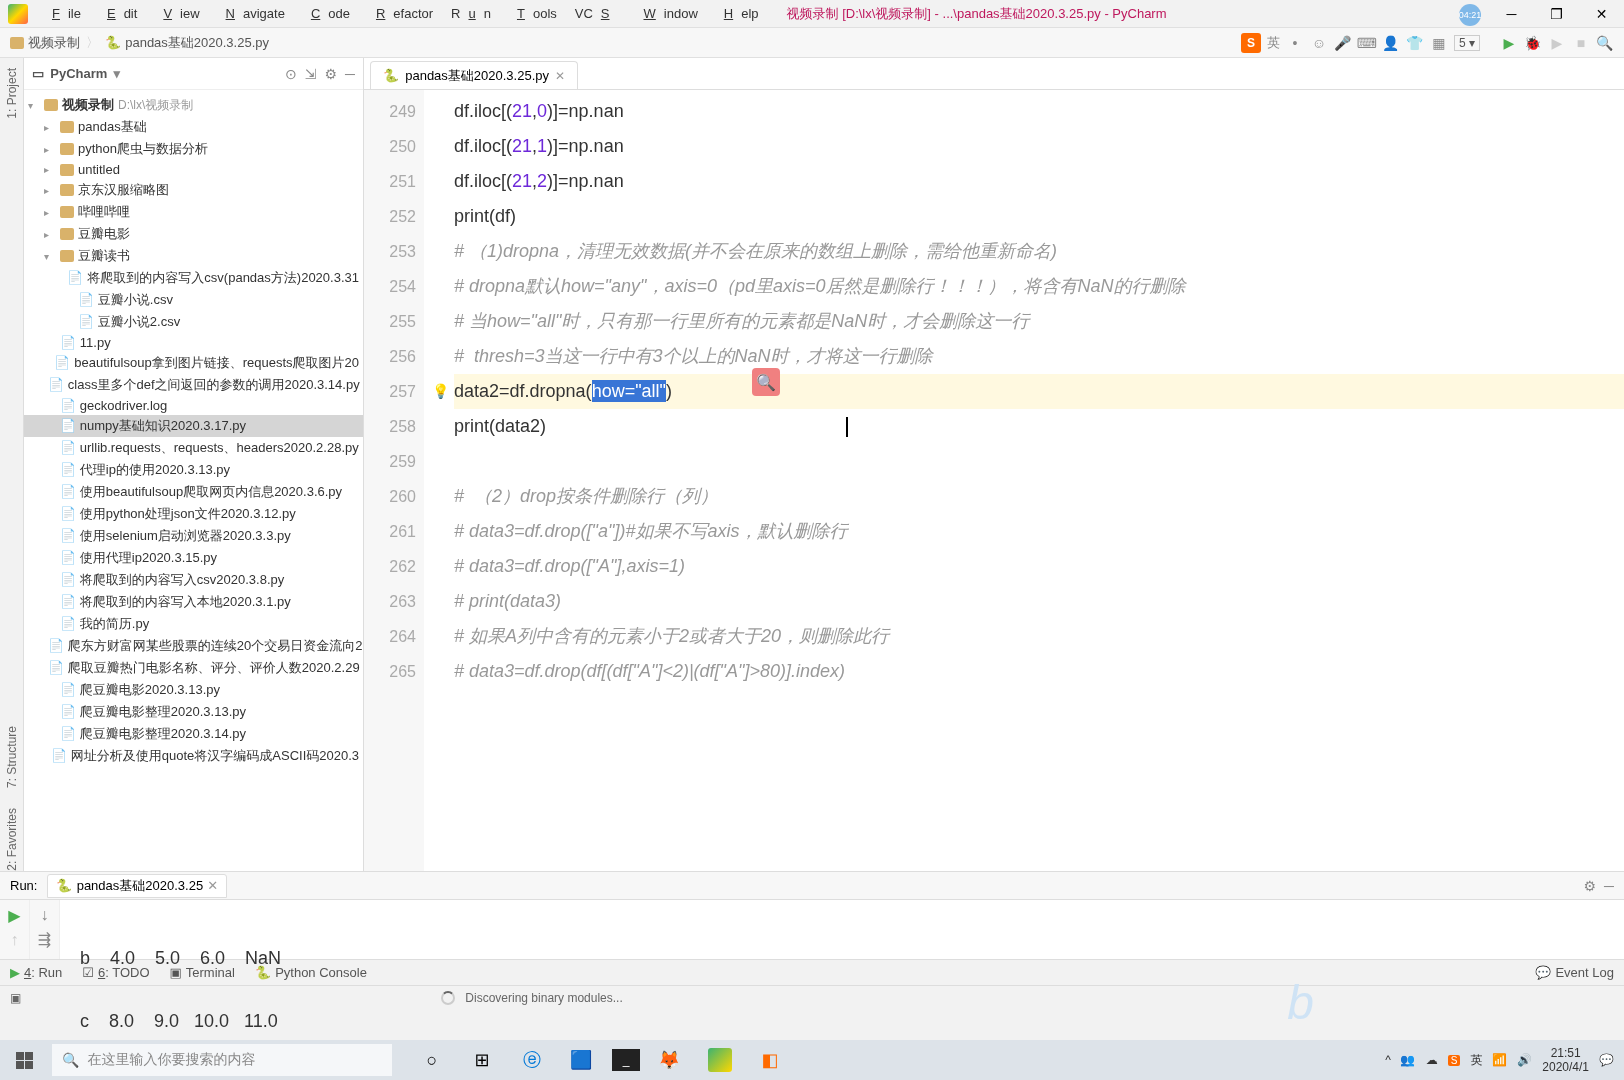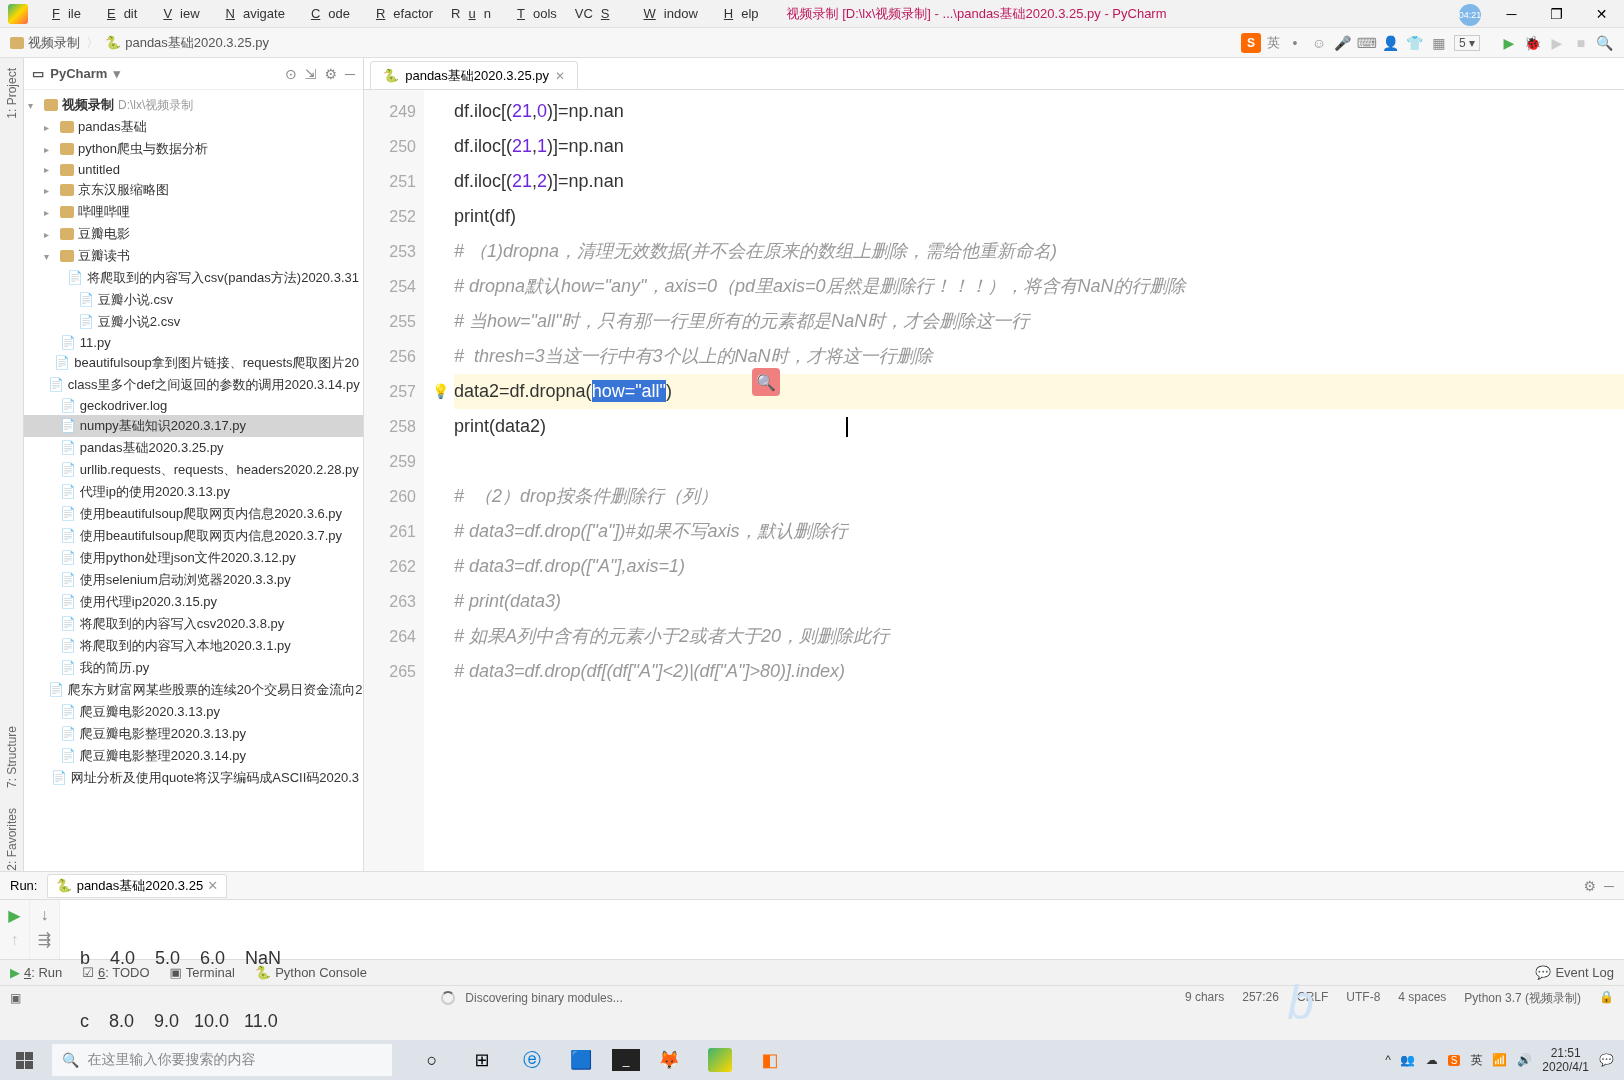--- a/index.html
+++ b/index.html
@@ -187,32 +187,31 @@
         <div class="tree-item indent-1"><span class="chev">▸</span><span class="folder-icon"></span> 豆瓣电影</div>
         <div class="tree-item indent-1"><span class="chev">▾</span><span class="folder-icon"></span> 豆瓣读书</div>
         <div class="tree-item indent-2"><span class="chev"></span>📄 将爬取到的内容写入csv(pandas方法)2020.3.31</div>
         <div class="tree-item indent-2"><span class="chev"></span>📄 豆瓣小说.csv</div>
         <div class="tree-item indent-2"><span class="chev"></span>📄 豆瓣小说2.csv</div>
         <div class="tree-item indent-1"><span class="chev"></span>📄 11.py</div>
         <div class="tree-item indent-1"><span class="chev"></span>📄 beautifulsoup拿到图片链接、requests爬取图片20</div>
         <div class="tree-item indent-1"><span class="chev"></span>📄 class里多个def之间返回的参数的调用2020.3.14.py</div>
         <div class="tree-item indent-1"><span class="chev"></span>📄 geckodriver.log</div>
         <div class="tree-item indent-1 selected"><span class="chev"></span>📄 numpy基础知识2020.3.17.py</div>
-        <div class="tree-item indent-1"><span class="chev"></span>📄 pandas基础2020.3.25.py</div>
         <div class="tree-item indent-1"><span class="chev"></span>📄 urllib.requests、requests、headers2020.2.28.py</div>
         <div class="tree-item indent-1"><span class="chev"></span>📄 代理ip的使用2020.3.13.py</div>
         <div class="tree-item indent-1"><span class="chev"></span>📄 使用beautifulsoup爬取网页内信息2020.3.6.py</div>
-        <div class="tree-item indent-1"><span class="chev"></span>📄 使用beautifulsoup爬取网页内信息2020.3.7.py</div>
         <div class="tree-item indent-1"><span class="chev"></span>📄 使用python处理json文件2020.3.12.py</div>
         <div class="tree-item indent-1"><span class="chev"></span>📄 使用selenium启动浏览器2020.3.3.py</div>
         <div class="tree-item indent-1"><span class="chev"></span>📄 使用代理ip2020.3.15.py</div>
         <div class="tree-item indent-1"><span class="chev"></span>📄 将爬取到的内容写入csv2020.3.8.py</div>
         <div class="tree-item indent-1"><span class="chev"></span>📄 将爬取到的内容写入本地2020.3.1.py</div>
         <div class="tree-item indent-1"><span class="chev"></span>📄 我的简历.py</div>
         <div class="tree-item indent-1"><span class="chev"></span>📄 爬东方财富网某些股票的连续20个交易日资金流向2</div>
+        <div class="tree-item indent-1"><span class="chev"></span>📄 爬取豆瓣热门电影名称、评分、评价人数2020.2.29</div>
         <div class="tree-item indent-1"><span class="chev"></span>📄 爬豆瓣电影2020.3.13.py</div>
         <div class="tree-item indent-1"><span class="chev"></span>📄 爬豆瓣电影整理2020.3.13.py</div>
         <div class="tree-item indent-1"><span class="chev"></span>📄 爬豆瓣电影整理2020.3.14.py</div>
         <div class="tree-item indent-1"><span class="chev"></span>📄 网址分析及使用quote将汉字编码成ASCII码2020.3</div>
       </div>
   </div>
 
   <div class="editor">
     <div class="editor-tabs">
       <div class="editor-tab">
@@ -299,29 +298,20 @@
     </div>
 </div>
 
 <div class="statusbar">
   <div class="status-left">
     <span>▣</span>
     <span style="width:400px;"></span>
     <span class="spinner"></span>
     <span>Discovering binary modules...</span>
   </div>
-  <div class="status-right">
-    <span>9 chars</span>
-    <span>257:26</span>
-    <span>CRLF</span>
-    <span>UTF-8</span>
-    <span>4 spaces</span>
-    <span>Python 3.7 (视频录制)</span>
-    <span class="lock-icon">🔒</span>
-  </div>
 </div>
 
 <div class="taskbar">
   <div class="start">
     <div class="win-logo">
         <span></span>
         <span></span>
         <span></span>
         <span></span>
       </div>

